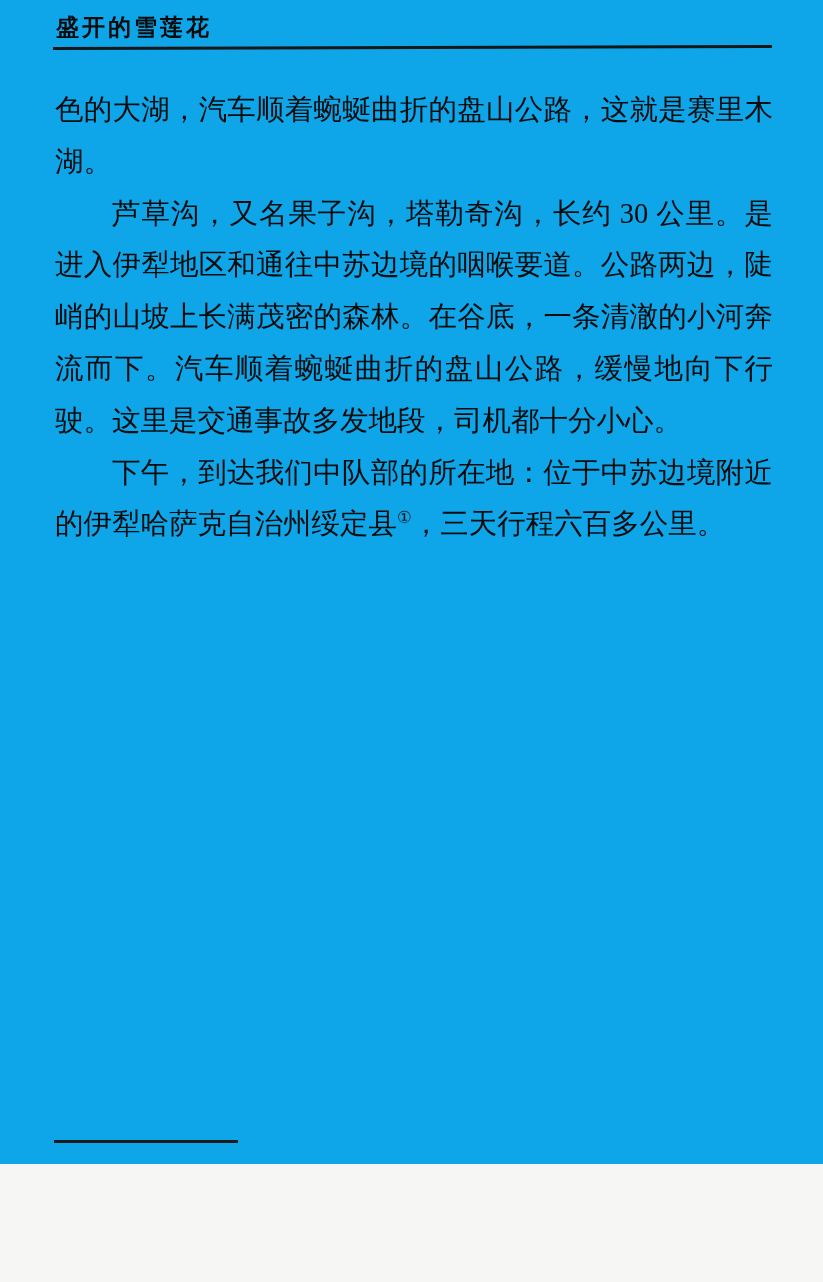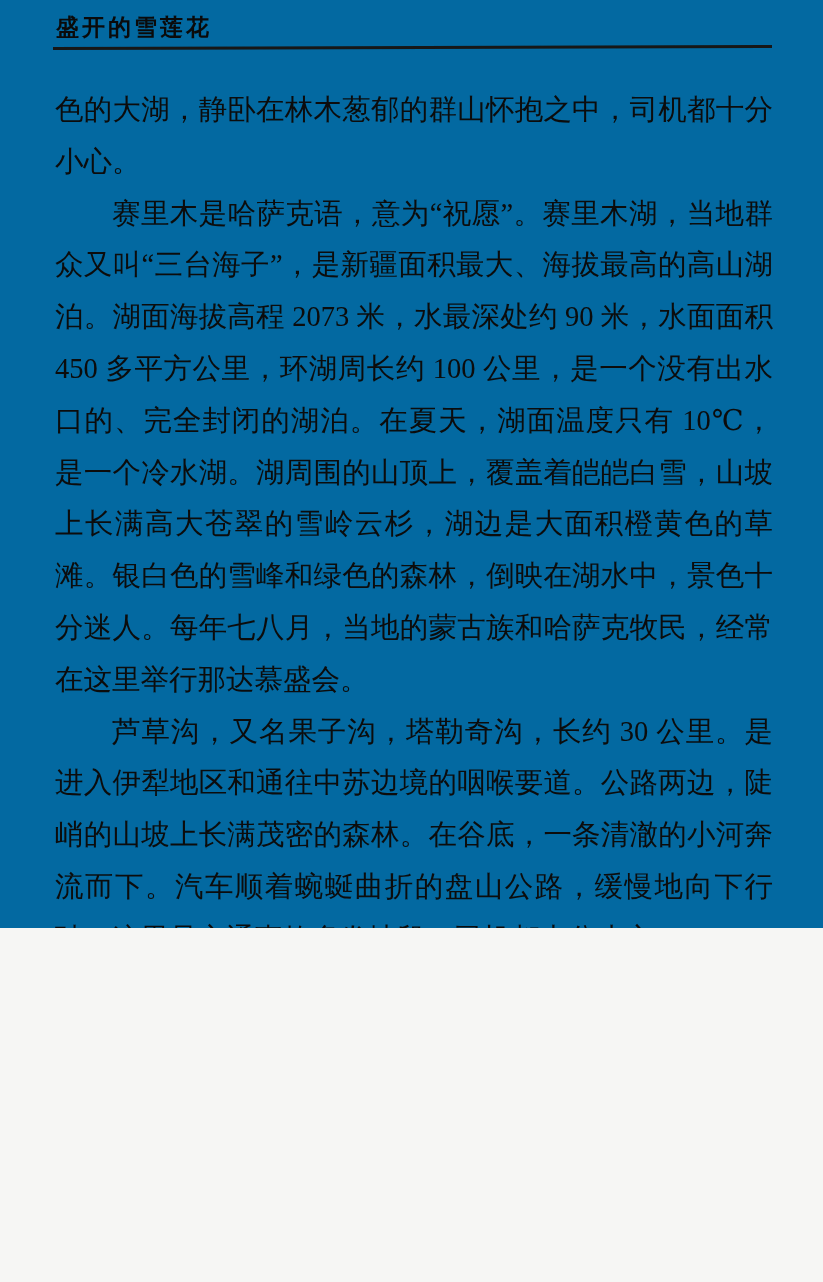--- a/index.html
+++ b/index.html
@@ -3,22 +3,22 @@
 <meta charset="utf-8">
 <style>
   html, body { margin: 0; padding: 0; }
   body {
     width: 823px; height: 1282px;
     background: #f6f6f4;
     font-family: "Liberation Serif", "DejaVu Serif", serif;
   }
   .page {
     position: relative;
-    width: 823px; height: 928px;
-    background: #0369a1;
+    width: 823px; height: 1164px;
+    background: #0ea5e9;
     overflow: hidden;
     color: #0c0c0c;
   }
   
   .running-title {
     position: absolute;
     left: 56px; top: 12px;
     font-size: 23px;
     font-weight: bold;
     letter-spacing: 3px;
@@ -85,23 +85,25 @@
 </head>
 <body>
 
 <div class="page">
 
   <div class="running-title">盛开的雪莲花</div>
 
   <div class="header-rule"></div>
 
   <div class="body-text">
-    <p class="para">色的大湖，静卧在林木葱郁的群山怀抱之中，司机都十分小心。</p>
-    <p class="para indent">赛里木是哈萨克语，意为“祝愿”。赛里木湖，当地群众又叫“三台海子”，是新疆面积最大、海拔最高的高山湖泊。湖面海拔高程 2073 米，水最深处约 90 米，水面面积 450 多平方公里，环湖周长约 100 公里，是一个没有出水口的、完全封闭的湖泊。在夏天，湖面温度只有 10℃，是一个冷水湖。湖周围的山顶上，覆盖着皑皑白雪，山坡上长满高大苍翠的雪岭云杉，湖边是大面积橙黄色的草滩。银白色的雪峰和绿色的森林，倒映在湖水中，景色十分迷人。每年七八月，当地的蒙古族和哈萨克牧民，经常在这里举行那达慕盛会。</p>
+    <p class="para">色的大湖，汽车顺着蜿蜒曲折的盘山公路，这就是赛里木湖。</p>
     <p class="para indent">芦草沟，又名果子沟，塔勒奇沟，长约 30 公里。是进入伊犁地区和通往中苏边境的咽喉要道。公路两边，陡峭的山坡上长满茂密的森林。在谷底，一条清澈的小河奔流而下。汽车顺着蜿蜒曲折的盘山公路，缓慢地向下行驶。这里是交通事故多发地段，司机都十分小心。</p>
+    <p class="para indent">
+      <span>下午，到达我们中队部的所在地：位于中苏边境附近的伊犁哈萨克自治州绥定县</span><sup class="ref">①</sup><span>，三天行程六百多公里。</span>
+    </p>
   </div>
 
   <div class="footnote-rule"></div>
 
   <div class="footnote">
     <span class="fn-marker">①</span><span class="fn-text">绥定县后改名为霍城县。</span>
   </div>
 
   <div class="footer">
     <span class="dash">—</span><span class="page-num">28</span><span class="dash">—</span>

